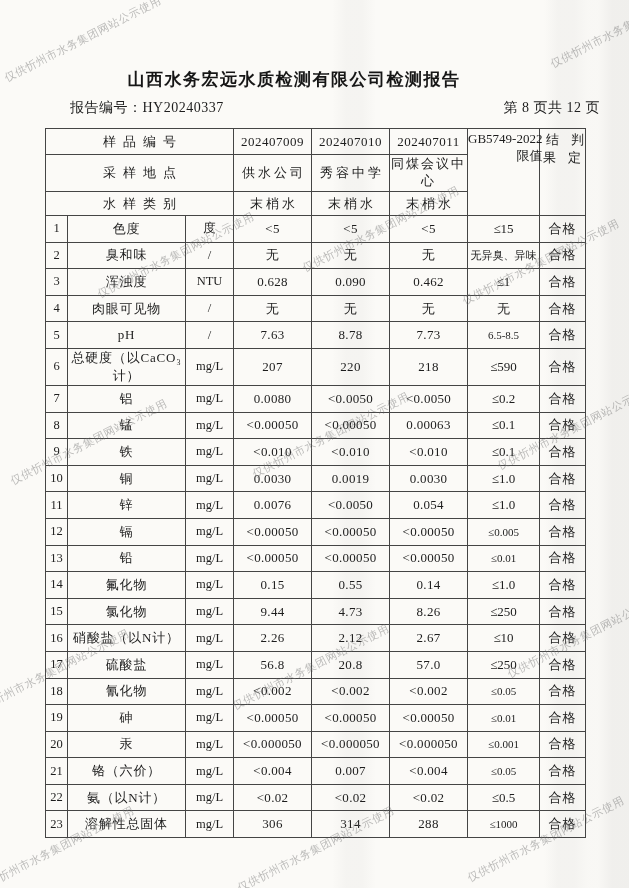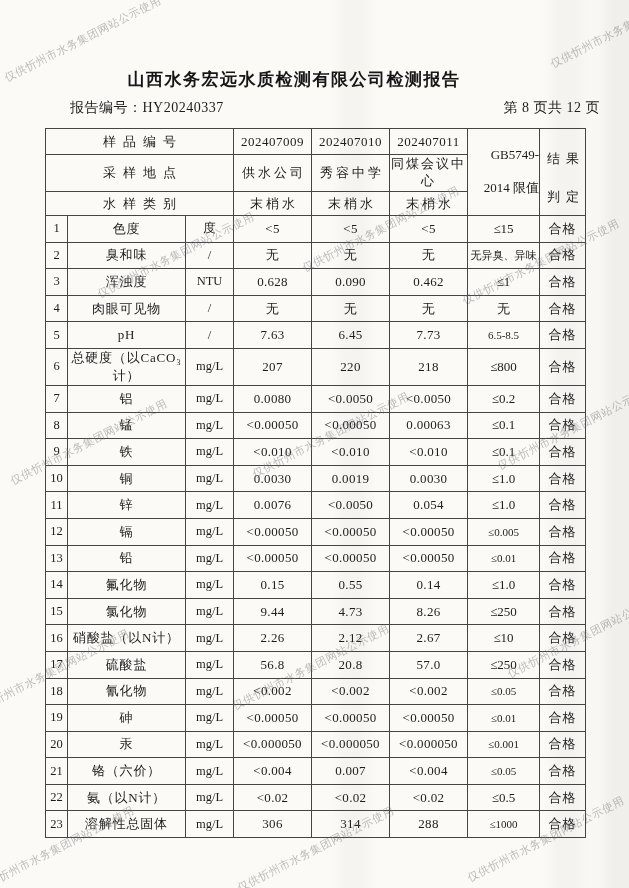--- a/index.html
+++ b/index.html
@@ -53,24 +53,24 @@
   col.c4{width:78px;} col.c5{width:78px;} col.c6{width:78px;}
   col.c7{width:72px;} col.c8{width:46px;}
   tr.h1 td{height:25px;}
   tr.h2 td{height:36px;}
   tr.h3 td{height:23px;}
   td.lbl{letter-spacing:7px;text-indent:7px;margin-top:16px;}
   td.hcjk{letter-spacing:3px;text-indent:3px;font-family:Liberation Serif, serif;}
   td.hnum{letter-spacing:0.5px;}
   td.wrapcell{line-height:1.3;padding:0 9px;letter-spacing:2px;margin-left:10px;}
   .stack{
-    display:flex;flex-direction:column;justify-content:space-evenly;
-    height:82px;align-items:flex-end;
-  }
-  .stack.wide span{letter-spacing:6px;text-indent:6px;margin-top:12px;}
+    display:flex;flex-direction:row;justify-content:space-evenly;
+    height:82px;align-items:flex-start;
+  }
+  .stack.wide span{letter-spacing:6px;text-indent:6px;}
   tbody td{height:25.6px;}
   td.c-no{font-size:12.5px;}
   td.c-name{text-align:left;padding-left:9px;letter-spacing:0.8px;margin-top:27px;}
   td.c-unit{font-size:12.5px;}
   td.c-val{letter-spacing:0.3px;}
   td.c-limit{white-space:nowrap;}
   td.c-limit.small{font-size:11px;letter-spacing:0;}
   td.c-result{letter-spacing:1px;}
 </style>
 </head>
@@ -115,21 +115,21 @@
     </colgroup>
     <thead>
       <tr class="h1">
         <td colspan="3" class="lbl">样品编号</td>
         <td class="hnum">202407009</td>
         <td class="hnum">202407010</td>
         <td class="hnum">202407011</td>
         <td rowspan="3">
           <div class="stack">
             <span>GB5749-</span>
-            <span>2014 限值</span>
+            <span>2022 限值</span>
           </div>
         </td>
         <td rowspan="3">
           <div class="stack wide">
             <span>结果</span>
             <span>判定</span>
           </div>
         </td>
       </tr>
       <tr class="h2">
@@ -184,33 +184,33 @@
     <td class="c-val">无</td>
     <td class="c-val">无</td>
     <td class="c-limit">无</td>
     <td class="c-result">合格</td>
   </tr>
         <tr>
     <td class="c-no">5</td>
     <td class="c-name">pH</td>
     <td class="c-unit">/</td>
     <td class="c-val">7.63</td>
-    <td class="c-val">6.45</td>
+    <td class="c-val">8.78</td>
     <td class="c-val">7.73</td>
     <td class="c-limit small">6.5-8.5</td>
     <td class="c-result">合格</td>
   </tr>
         <tr>
     <td class="c-no">6</td>
     <td class="c-name">总硬度（以CaCO₃计）</td>
     <td class="c-unit">mg/L</td>
     <td class="c-val">207</td>
     <td class="c-val">220</td>
     <td class="c-val">218</td>
-    <td class="c-limit">≤800</td>
+    <td class="c-limit">≤590</td>
     <td class="c-result">合格</td>
   </tr>
         <tr>
     <td class="c-no">7</td>
     <td class="c-name">铝</td>
     <td class="c-unit">mg/L</td>
     <td class="c-val">0.0080</td>
     <td class="c-val">&lt;0.0050</td>
     <td class="c-val">&lt;0.0050</td>
     <td class="c-limit">≤0.2</td>

